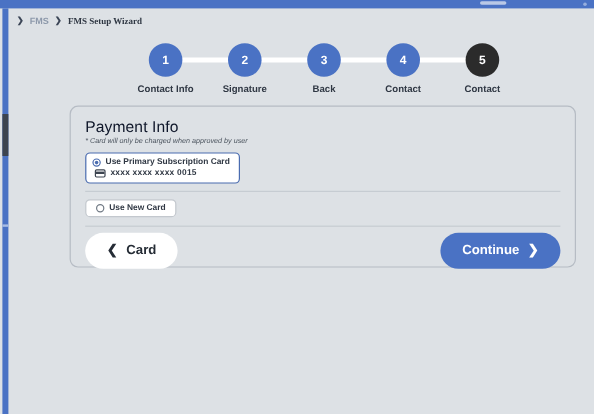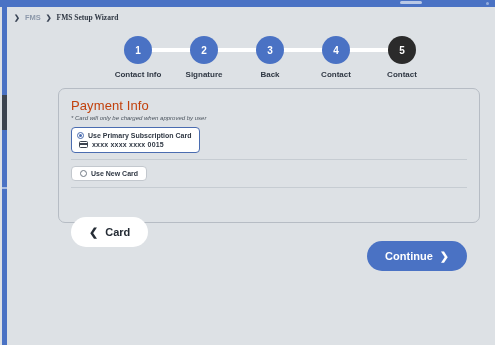--- a/index.html
+++ b/index.html
@@ -148,21 +148,21 @@
     width: 422px;
     height: 135px;
     box-sizing: border-box;
     border: 1px solid #b6bcc4;
     border-radius: 7px;
     background: transparent;
     padding: 9px 12px 0 12px;
   }
   #panel-title {
     font-size: 13px;
-    color: #c2410c;
+    color: #0f172a;
     font-weight: normal;
     letter-spacing: 0.1px;
   }
   #panel-note {
     margin-top: 2px;
     font-size: 6px;
     font-style: italic;
     color: #4c555f;
   }
 
@@ -271,21 +271,20 @@
     cursor: pointer;
     font-family: "Liberation Sans", sans-serif;
   }
   #back-button {
     background: #ffffff;
     color: #252c35;
   }
   #continue-button {
     background: #4a72c4;
     color: #ffffff;
-    margin-top: 48px;
   }
   .chev {
     font-size: 11px;
     font-weight: bold;
     line-height: 1;
   }
 </style>
 </head>
 <body>
 

